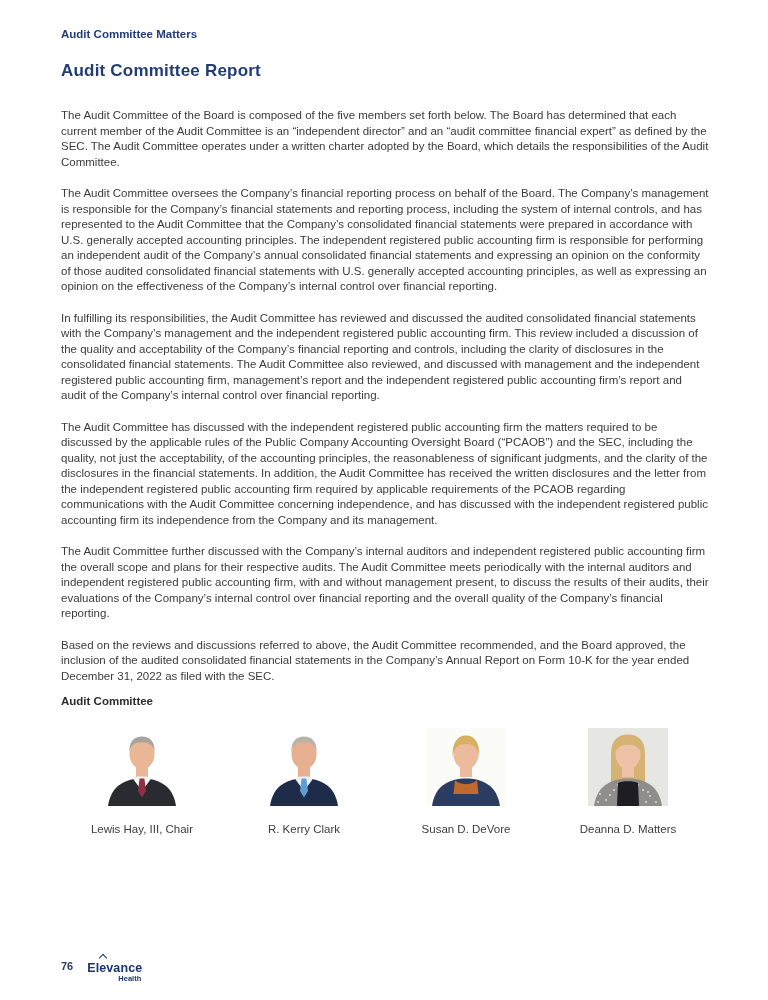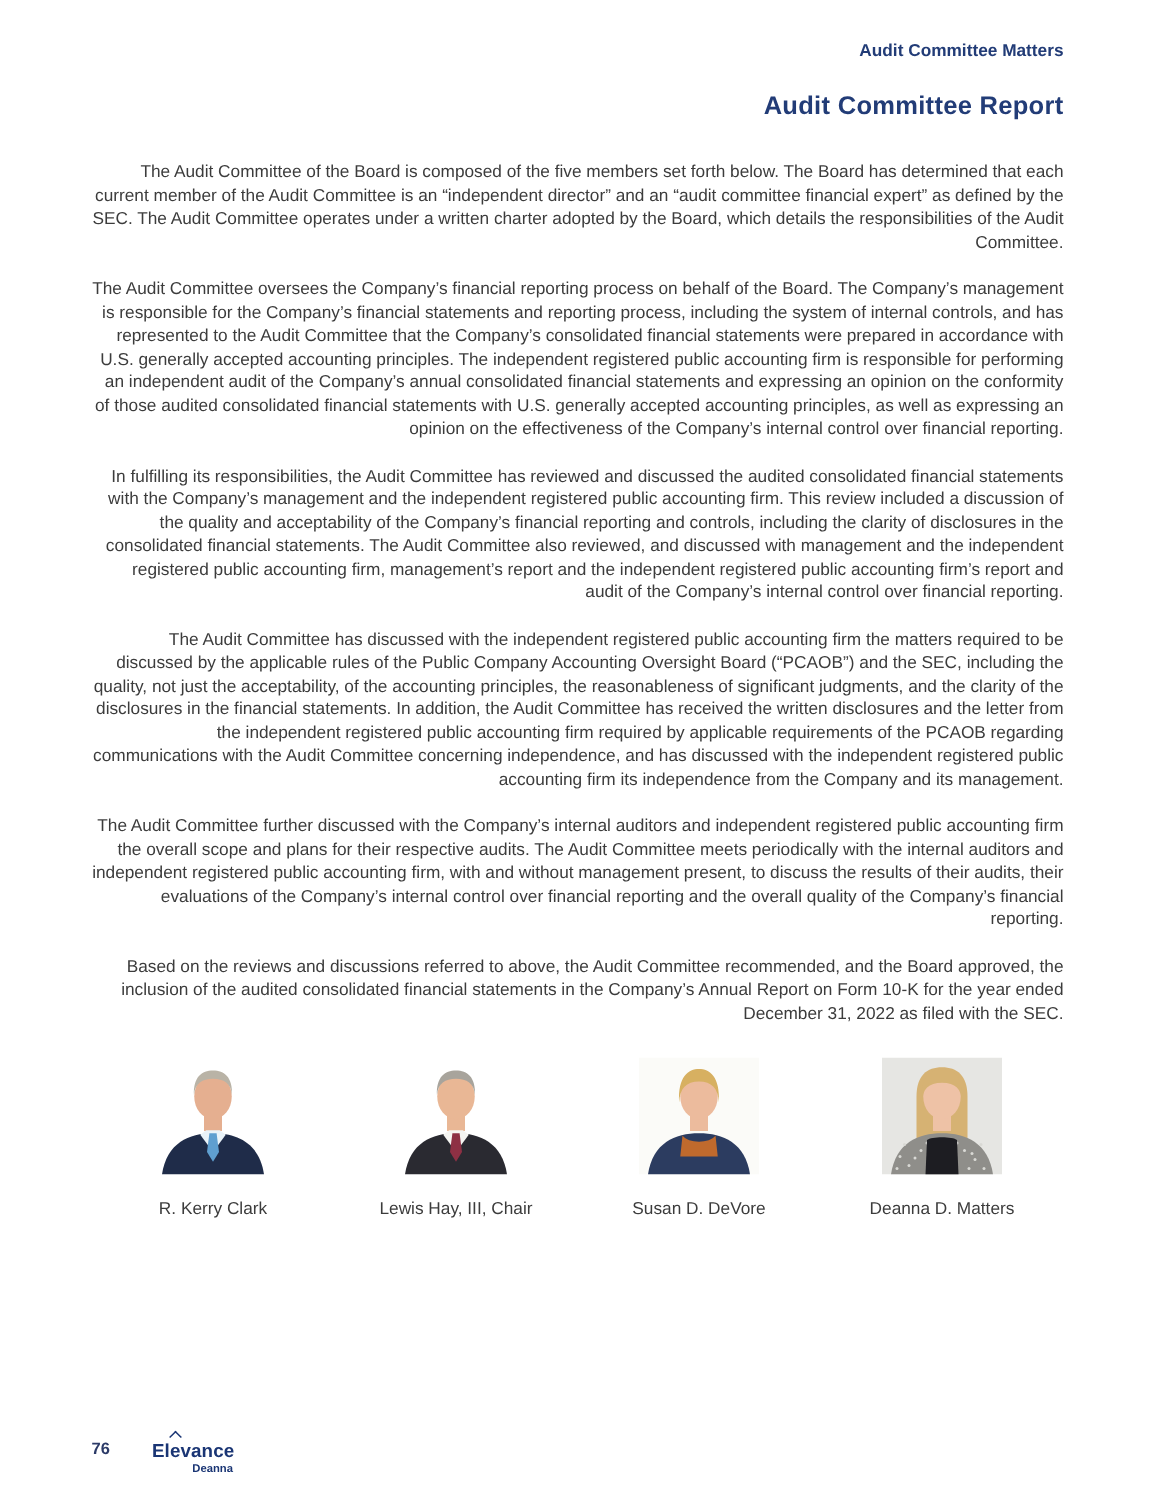--- a/index.html
+++ b/index.html
@@ -1,34 +1,34 @@
 <!DOCTYPE html>
 <html><head>
 <meta charset="utf-8">
 <style>
   html,body { margin:0; padding:0; background:#ffffff; }
   body { font-family:"Liberation Sans", sans-serif; -webkit-font-smoothing:antialiased; }
   .page { position:relative; width:768px; height:1000px; background:#ffffff; overflow:hidden; }
-  .content { position:absolute; left:61px; top:0; width:648px;text-align:right; }
+  .content { position:absolute; left:61px; top:0; width:648px; }
 
   .eyebrow { margin-top:28px; font-size:11.5px; font-weight:bold; color:#223c77; }
   h1.title { margin:21px 0 0 0; font-size:17px; font-weight:bold; color:#223c77; letter-spacing:0.2px; }
 
   .paras { margin-top:27px; }
   .paras p { margin:16px 0 8px 0; font-size:11.5px; line-height:15.5px; color:#3c3c3c; }
 
   .committee-heading { margin-top:11px; font-size:11.5px; font-weight:bold; color:#2d2d2d; }
 
   .members { display:flex; margin-top:21px; width:648px; }
   .member { flex:1; display:flex; flex-direction:column; align-items:center; }
   .photo { width:80px; height:78px; line-height:0; }
   .photo svg { display:block; }
   .member-name { margin-top:17px; font-size:11.5px; color:#3c3c3c; white-space:nowrap; }
 
-  .footer { position:absolute; left:61px; top:958px; display:flex; align-items:flex-start; gap:28px; }
+  .footer { position:absolute; left:61px; top:958px; display:flex; align-items:flex-start; gap:14px; }
   .page-num { font-size:11px; font-weight:bold; color:#2b3a67; padding-top:2px; }
   .logo { position:relative; color:#1a3574; }
   .logo-line1 { font-size:12.5px; font-weight:bold; letter-spacing:0.1px;margin-top:11px; }
   .logo-caret { position:absolute; left:13px; top:-3px; width:5px; height:5px;
                 border-left:1.6px solid #1a3574; border-top:1.6px solid #1a3574;
                 transform:rotate(45deg); }
   .logo-line2 { display:block; text-align:right; font-size:7.5px; font-weight:bold; margin-top:-2.5px; padding-right:1px; }
 </style>
 </head>
 <body>
@@ -41,49 +41,50 @@
 
     <div class="paras">
       <p>The Audit Committee of the Board is composed of the five members set forth below. The Board has determined that each current member of the Audit Committee is an “independent director” and an “audit committee financial expert” as defined by the SEC. The Audit Committee operates under a written charter adopted by the Board, which details the responsibilities of the Audit Committee.</p>
       <p>The Audit Committee oversees the Company’s financial reporting process on behalf of the Board. The Company’s management is responsible for the Company’s financial statements and reporting process, including the system of internal controls, and has represented to the Audit Committee that the Company’s consolidated financial statements were prepared in accordance with U.S. generally accepted accounting principles. The independent registered public accounting firm is responsible for performing an independent audit of the Company’s annual consolidated financial statements and expressing an opinion on the conformity of those audited consolidated financial statements with U.S. generally accepted accounting principles, as well as expressing an opinion on the effectiveness of the Company’s internal control over financial reporting.</p>
       <p>In fulfilling its responsibilities, the Audit Committee has reviewed and discussed the audited consolidated financial statements with the Company’s management and the independent registered public accounting firm. This review included a discussion of the quality and acceptability of the Company’s financial reporting and controls, including the clarity of disclosures in the consolidated financial statements. The Audit Committee also reviewed, and discussed with management and the independent registered public accounting firm, management’s report and the independent registered public accounting firm’s report and audit of the Company’s internal control over financial reporting.</p>
       <p>The Audit Committee has discussed with the independent registered public accounting firm the matters required to be discussed by the applicable rules of the Public Company Accounting Oversight Board (“PCAOB”) and the SEC, including the quality, not just the acceptability, of the accounting principles, the reasonableness of significant judgments, and the clarity of the disclosures in the financial statements. In addition, the Audit Committee has received the written disclosures and the letter from the independent registered public accounting firm required by applicable requirements of the PCAOB regarding communications with the Audit Committee concerning independence, and has discussed with the independent registered public accounting firm its independence from the Company and its management.</p>
       <p>The Audit Committee further discussed with the Company’s internal auditors and independent registered public accounting firm the overall scope and plans for their respective audits. The Audit Committee meets periodically with the internal auditors and independent registered public accounting firm, with and without management present, to discuss the results of their audits, their evaluations of the Company’s internal control over financial reporting and the overall quality of the Company’s financial reporting.</p>
       <p>Based on the reviews and discussions referred to above, the Audit Committee recommended, and the Board approved, the inclusion of the audited consolidated financial statements in the Company’s Annual Report on Form 10-K for the year ended December 31, 2022 as filed with the SEC.</p>
     </div>
 
+    <div class="committee-heading">Audit Committee</div>
 
     <div class="members">
+      <div class="member">
+        <div class="photo">
+            <svg viewBox="0 0 80 78" width="80" height="78" xmlns="http://www.w3.org/2000/svg">
+              <rect width="80" height="78" fill="#ffffff"></rect>
+              <path d="M6,78 C9,57 24,50.5 40,50.5 C56,50.5 71,57 74,78 Z" fill="#2a2a31"></path>
+              <rect x="34" y="36" width="12" height="13" fill="#e9b795"></rect>
+              <path d="M31.5,51.5 L40,63 L48.5,51.5 L44.5,48.5 L35.5,48.5 Z" fill="#f5f5f2"></path>
+              <path d="M37.6,50.5 L42.4,50.5 L44,63 L40,69.5 L36,63 Z" fill="#8e3044"></path>
+              <ellipse cx="40" cy="26" rx="12.5" ry="15.2" fill="#e9b795"></ellipse>
+              <path d="M27.3,25 C26.8,13 32.5,8.6 40,8.6 C47.5,8.6 53.2,13 52.7,25 C52,17.2 47.2,14.2 40,14.2 C32.8,14.2 28,17.2 27.3,25 Z" fill="#a8a49c"></path>
+            </svg>
+          </div>
+        <div class="member-name">Lewis Hay, III, Chair</div>
+      </div>
       <div class="member">
         <div class="photo">
             <svg viewBox="0 0 80 78" width="80" height="78" xmlns="http://www.w3.org/2000/svg">
               <rect width="80" height="78" fill="#ffffff"></rect>
               <path d="M6,78 C9,57 24,50.5 40,50.5 C56,50.5 71,57 74,78 Z" fill="#1f2c49"></path>
               <rect x="34" y="36" width="12" height="13" fill="#e5af90"></rect>
               <path d="M31.5,51.5 L40,63 L48.5,51.5 L44.5,48.5 L35.5,48.5 Z" fill="#e9f2f8"></path>
               <path d="M37.6,50.5 L42.4,50.5 L44,63 L40,69.5 L36,63 Z" fill="#5f9fd0"></path>
               <ellipse cx="40" cy="26" rx="12.5" ry="15.2" fill="#e5af90"></ellipse>
               <path d="M27.3,25 C26.8,13 32.5,8.6 40,8.6 C47.5,8.6 53.2,13 52.7,25 C52,17.2 47.2,14.2 40,14.2 C32.8,14.2 28,17.2 27.3,25 Z" fill="#b9b3a6"></path>
             </svg>
           </div>
         <div class="member-name">R. Kerry Clark</div>
-      </div>
-      <div class="member">
-        <div class="photo">
-            <svg viewBox="0 0 80 78" width="80" height="78" xmlns="http://www.w3.org/2000/svg">
-              <rect width="80" height="78" fill="#ffffff"></rect>
-              <path d="M6,78 C9,57 24,50.5 40,50.5 C56,50.5 71,57 74,78 Z" fill="#2a2a31"></path>
-              <rect x="34" y="36" width="12" height="13" fill="#e9b795"></rect>
-              <path d="M31.5,51.5 L40,63 L48.5,51.5 L44.5,48.5 L35.5,48.5 Z" fill="#f5f5f2"></path>
-              <path d="M37.6,50.5 L42.4,50.5 L44,63 L40,69.5 L36,63 Z" fill="#8e3044"></path>
-              <ellipse cx="40" cy="26" rx="12.5" ry="15.2" fill="#e9b795"></ellipse>
-              <path d="M27.3,25 C26.8,13 32.5,8.6 40,8.6 C47.5,8.6 53.2,13 52.7,25 C52,17.2 47.2,14.2 40,14.2 C32.8,14.2 28,17.2 27.3,25 Z" fill="#a8a49c"></path>
-            </svg>
-          </div>
-        <div class="member-name">Lewis Hay, III, Chair</div>
       </div>
       <div class="member">
         <div class="photo">
             <svg viewBox="0 0 80 78" width="80" height="78" xmlns="http://www.w3.org/2000/svg">
               <rect width="80" height="78" fill="#fbfbf8"></rect>
               <path d="M6,78 C9,57 24,50.5 40,50.5 C56,50.5 71,57 74,78 Z" fill="#2c3c60"></path>
               <rect x="34" y="36" width="12" height="13" fill="#ecbb9d"></rect>
               <path d="M29,52 C33,57.5 47,57.5 51,52 L52.5,66 L27.5,66 Z" fill="#c06a2d"></path>
               <ellipse cx="40" cy="26" rx="12.5" ry="15.2" fill="#ecbb9d"></ellipse>
               <path d="M26.8,30 C25.8,12.5 33,7.6 40,7.6 C47,7.6 54.2,12.5 53.2,30 C52.8,20.5 48.5,16 40,16 C31.5,16 27.2,20.5 26.8,30 Z" fill="#d7b061"></path>
@@ -123,16 +124,16 @@
       </div>
     </div>
 
   </div>
 
   <div class="footer">
     <div class="page-num">76</div>
     <div class="logo">
       <span class="logo-caret"></span>
       <span class="logo-line1">Elevance</span>
-      <span class="logo-line2">Deanna</span>
+      <span class="logo-line2">Health</span>
     </div>
   </div>
 </div>
 
 </body></html>

